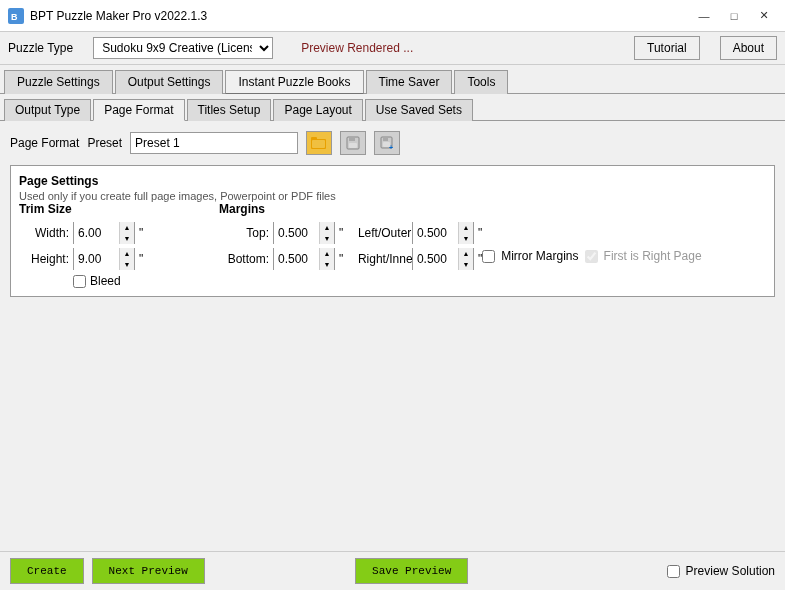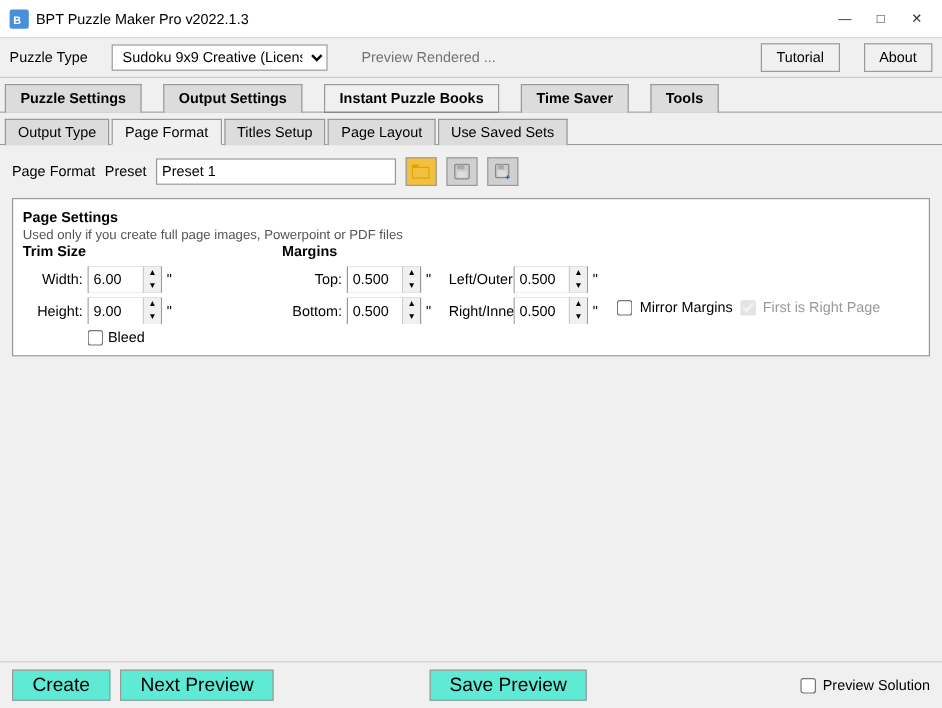--- a/index.html
+++ b/index.html
@@ -80,21 +80,21 @@
     .puzzle-type-select {
       font-size: 12px;
       padding: 2px 4px;
       border: 1px solid #999;
       background: white;
       width: 180px;
       height: 22px;
     }
     .preview-label {
       font-size: 12px;
-      color: #737373;
+      color: #7f1d1d;
       margin-left: 8px;
       flex: 1;
     }
     .toolbar-btn {
       padding: 3px 12px;
       font-size: 12px;
       border: 1px solid #999;
       background: #f0f0f0;
       cursor: pointer;
       height: 24px;
@@ -108,24 +108,23 @@
       flex-shrink: 0;
       padding: 4px 4px 0 4px;
     }
     .tab {
       padding: 4px 12px;
       border: 1px solid #999;
       border-bottom: none;
       background: #dcdcdc;
       cursor: pointer;
       font-size: 12px;
-      margin-right: 18px;
+      margin-right: 2px;
       position: relative;
       top: 1px;
-      font-weight: bold;
     }
     .tab.active {
       background: #f0f0f0;
       border-bottom: 1px solid #737373;
       z-index: 1;
     }
 
     
     .sub-tabs {
       display: flex;
@@ -170,21 +169,21 @@
       font-size: 12px;
     }
     .preset-sublabel {
       font-size: 12px;
     }
     .preset-input {
       font-size: 12px;
       padding: 2px 4px;
       border: 1px solid #999;
       background: white;
-      width: 200px;
+      width: 168px;
       height: 22px;
     }
     .preset-icon-btn {
       width: 26px;
       height: 24px;
       border: 1px solid #999;
       cursor: pointer;
       display: flex;
       align-items: center;
       justify-content: center;
@@ -212,21 +211,20 @@
       margin-bottom: 2px;
     }
     .page-settings-desc {
       font-size: 11px;
       color: #555;
       margin-bottom: 0;
     }
 
     .settings-columns {
       display: flex;
-      gap: 16px;
     }
 
     .trim-size-section {
       min-width: 200px;
     }
     .section-title {
       font-size: 12px;
       font-weight: bold;
       margin-bottom: 6px;
     }
@@ -320,25 +318,26 @@
       display: flex;
       align-items: center;
       padding: 6px 10px;
       border-top: 1px solid #ccc;
       background: #f0f0f0;
       flex-shrink: 0;
       gap: 8px;
     }
     .bottom-btn {
       padding: 4px 16px;
-      font-size: 16px;
-      border: 1px solid #999;
-      background: #5eead4;
+      font-size: 11px;
+      border: 1px solid #999;
+      background: #84cc16;
       cursor: pointer;
       height: 26px;
+      font-family: Liberation Mono, monospace;
     }
     .spacer { flex: 1; }
     .preview-solution-row {
       display: flex;
       align-items: center;
       gap: 6px;
       margin-left: 48px;
     }
   </style>
 </head>

